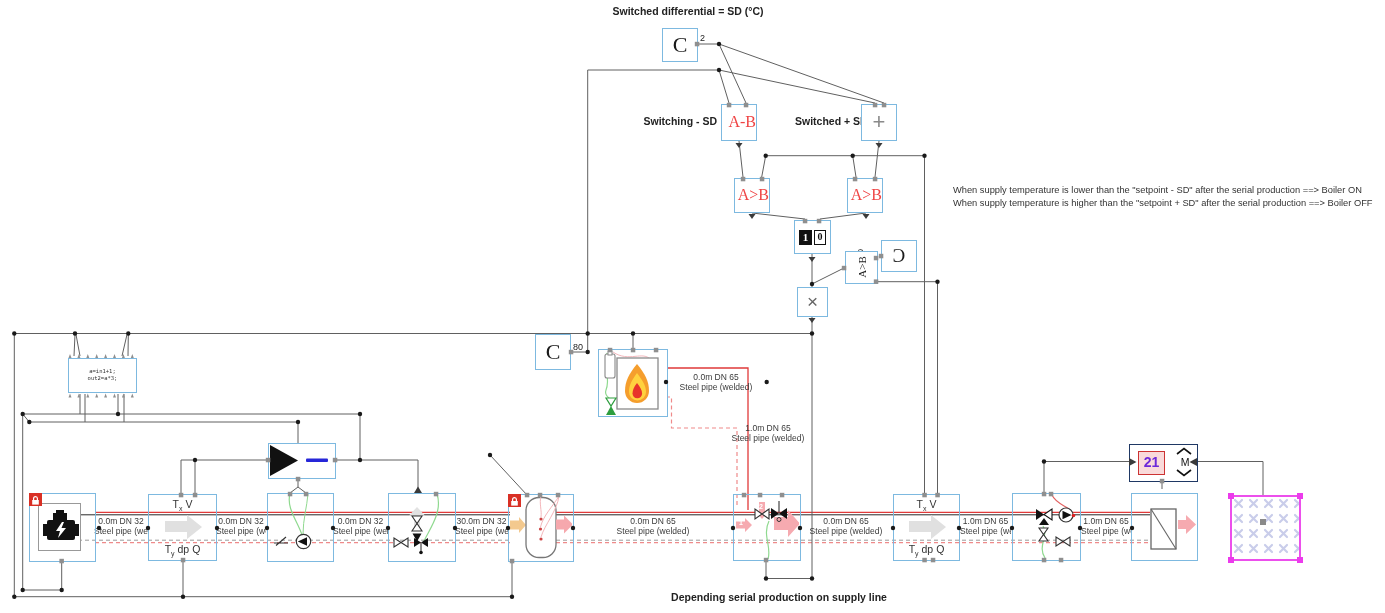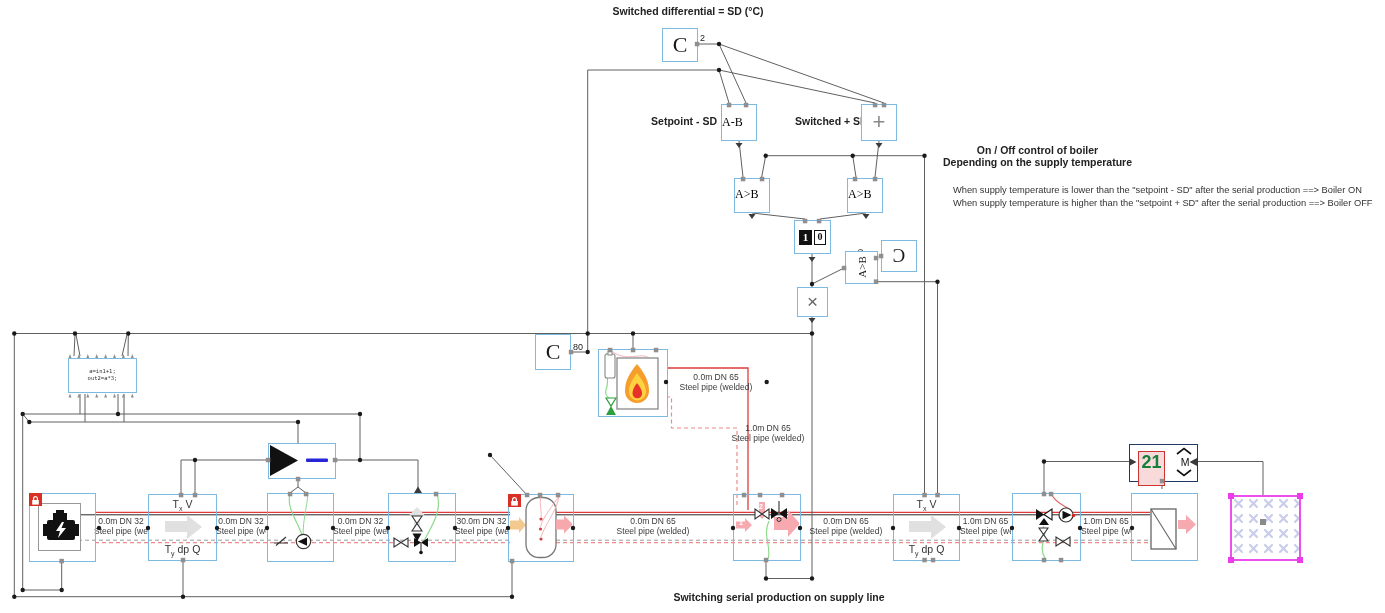--- a/index.html
+++ b/index.html
@@ -2,42 +2,42 @@
 <html><head>
 <meta charset="utf-8">
 <style>
   html,body{margin:0;padding:0;background:#fff;}
   #canvas{position:relative;width:1385px;height:613px;background:#fff;overflow:hidden;
           font-family:"Liberation Sans",sans-serif;color:#222;}
   svg.layer{position:absolute;left:0;top:0;pointer-events:none;}
   .blk{position:absolute;border:1.5px solid #7db9e0;box-sizing:border-box;background:transparent;}
   .blk.white{background:#fff;}
   .cletter{display:block;text-align:center;font-family:"Liberation Serif",serif;font-size:22px;line-height:30px;color:#1a1a1a;}
-  .opletter{display:block;text-align:left;font-family:"Liberation Serif",serif;font-size:12px;line-height:31px;color:#000000;}
+  .opletter{display:block;text-align:right;font-family:"Liberation Serif",serif;font-size:16px;line-height:31px;color:#ef4444;}
   .plus{display:block;text-align:center;font-size:22px;line-height:31px;color:#8a8a8a;font-weight:400;}
   .mult{display:block;text-align:center;font-size:19px;line-height:26px;color:#666;}
   .mirror{transform:scaleX(-1);}
   .rot90{display:block;transform:rotate(-90deg);font-family:"Liberation Serif",serif;font-size:11px;line-height:30px;text-align:center;color:#1a1a1a;}
   .boldlbl{position:absolute;font-weight:bold;font-size:10.5px;color:#222;}
   .plainlbl{position:absolute;font-size:9.3px;color:#333;white-space:nowrap;}
   .portval{position:absolute;font-size:9px;color:#222;}
   .pipe-label{position:absolute;font-size:8.5px;line-height:10px;color:#3a3a3a;text-align:center;
               white-space:nowrap;overflow:hidden;height:20px;}
   .bit1{display:inline-block;background:#111;color:#fff;width:13px;height:15px;
         font:bold 11px/15px "Liberation Serif",serif;text-align:center;}
   .bit0{display:inline-block;border:1.5px solid #111;box-sizing:border-box;background:#fff;color:#111;
         width:12px;height:15px;font:bold 10px/12px "Liberation Serif",serif;text-align:center;}
   .toggle-wrap{display:flex;gap:2px;justify-content:center;align-items:center;height:100%;}
   .eqtxt{font-family:"DejaVu Sans Mono",monospace;font-size:5.5px;line-height:7px;color:#333;text-align:center;padding-top:9px;}
   .sensor-top{position:absolute;top:3px;left:0;right:0;text-align:center;font-size:10.5px;color:#333;}
   .sensor-bot{position:absolute;bottom:3px;left:0;right:0;text-align:center;font-size:10.5px;color:#333;}
   .sensor-top sub,.sensor-bot sub{font-size:7px;}
   .badge{position:absolute;left:-1.5px;top:-1.5px;width:13px;height:13px;background:#d93025;}
-  .valpanel{position:absolute;left:8px;top:6px;width:27px;height:35px;background:#f9dada;border:1.8px solid #cc3333;
-            box-sizing:border-box;color:#15803d;font-weight:bold;font-size:18px;line-height:21px;text-align:center;}
+  .valpanel{position:absolute;left:8px;top:6px;width:27px;height:24px;background:#f9dada;border:1.8px solid #cc3333;
+            box-sizing:border-box;color:#6d28d9;font-weight:bold;font-size:14px;line-height:21px;text-align:center;}
   .mlabel{position:absolute;left:45px;top:11px;width:20px;text-align:center;font-size:10.5px;color:#111;}
   .handle{position:absolute;width:6px;height:6px;background:#ec3bec;}
   .grayhandle{position:absolute;width:6px;height:6px;background:#8a8a8a;}
 </style>
 </head>
 <body>
 
 <div id="canvas">
 
 <svg class="layer" width="1385" height="613">
@@ -82,29 +82,25 @@
     <path d="M924.5,155.7 V494"></path>
     <path d="M527,495 L490,455"></path>
     <path d="M766,560 V578.5 M766,578.5 H812"></path>
     <path d="M1044,461.5 V493 M1044,461.5 H1129"></path>
     <path d="M1197,461.5 H1263 M1263,461.5 V522"></path>
     <path d="M1162,482 V489"></path>
   </g>
 </svg>
 
 <div class="boldlbl" style="left:598px;top:5px;width:180px;text-align:center;">Switched differential = SD (°C)</div>
-<div class="boldlbl" style="left:627px;top:115px;width:90px;text-align:right;">Setpoint - SD</div>
+<div class="boldlbl" style="left:627px;top:115px;width:90px;text-align:right;">Switching - SD</div>
 <div class="boldlbl" style="left:795px;top:115px;width:90px;">Switched + SD</div>
-<div style="position:absolute;left:930px;top:144px;width:215px;text-align:center;">
-  <div class="boldlbl" style="position:static;">On / Off control of boiler</div>
-  <div class="boldlbl" style="position:static;">Depending on the supply temperature</div>
-</div>
 <div class="plainlbl" style="left:953px;top:197px;line-height:13px;">When supply temperature is higher than the "setpoint + SD" after the serial production ==&gt; Boiler OFF</div>
 <div class="plainlbl" style="left:953px;top:184px;line-height:13px;">When supply temperature is lower than the "setpoint - SD" after the serial production ==&gt; Boiler ON</div>
-<div class="boldlbl" style="left:664px;top:591px;width:230px;text-align:center;">Switching serial production on supply line</div>
+<div class="boldlbl" style="left:664px;top:591px;width:230px;text-align:center;">Depending serial production on supply line</div>
 
 <div class="pipe-label" style="left:94px;top:516px;width:54px;">
   <div>0.0m DN 32</div>
       <div>Steel pipe (welded)</div>
     </div>
 <div class="pipe-label" style="left:216px;top:516px;width:50px;">
   <div>0.0m DN 32</div>
       <div>Steel pipe (welded)</div>
     </div>
 <div class="pipe-label" style="left:333px;top:516px;width:55px;">

